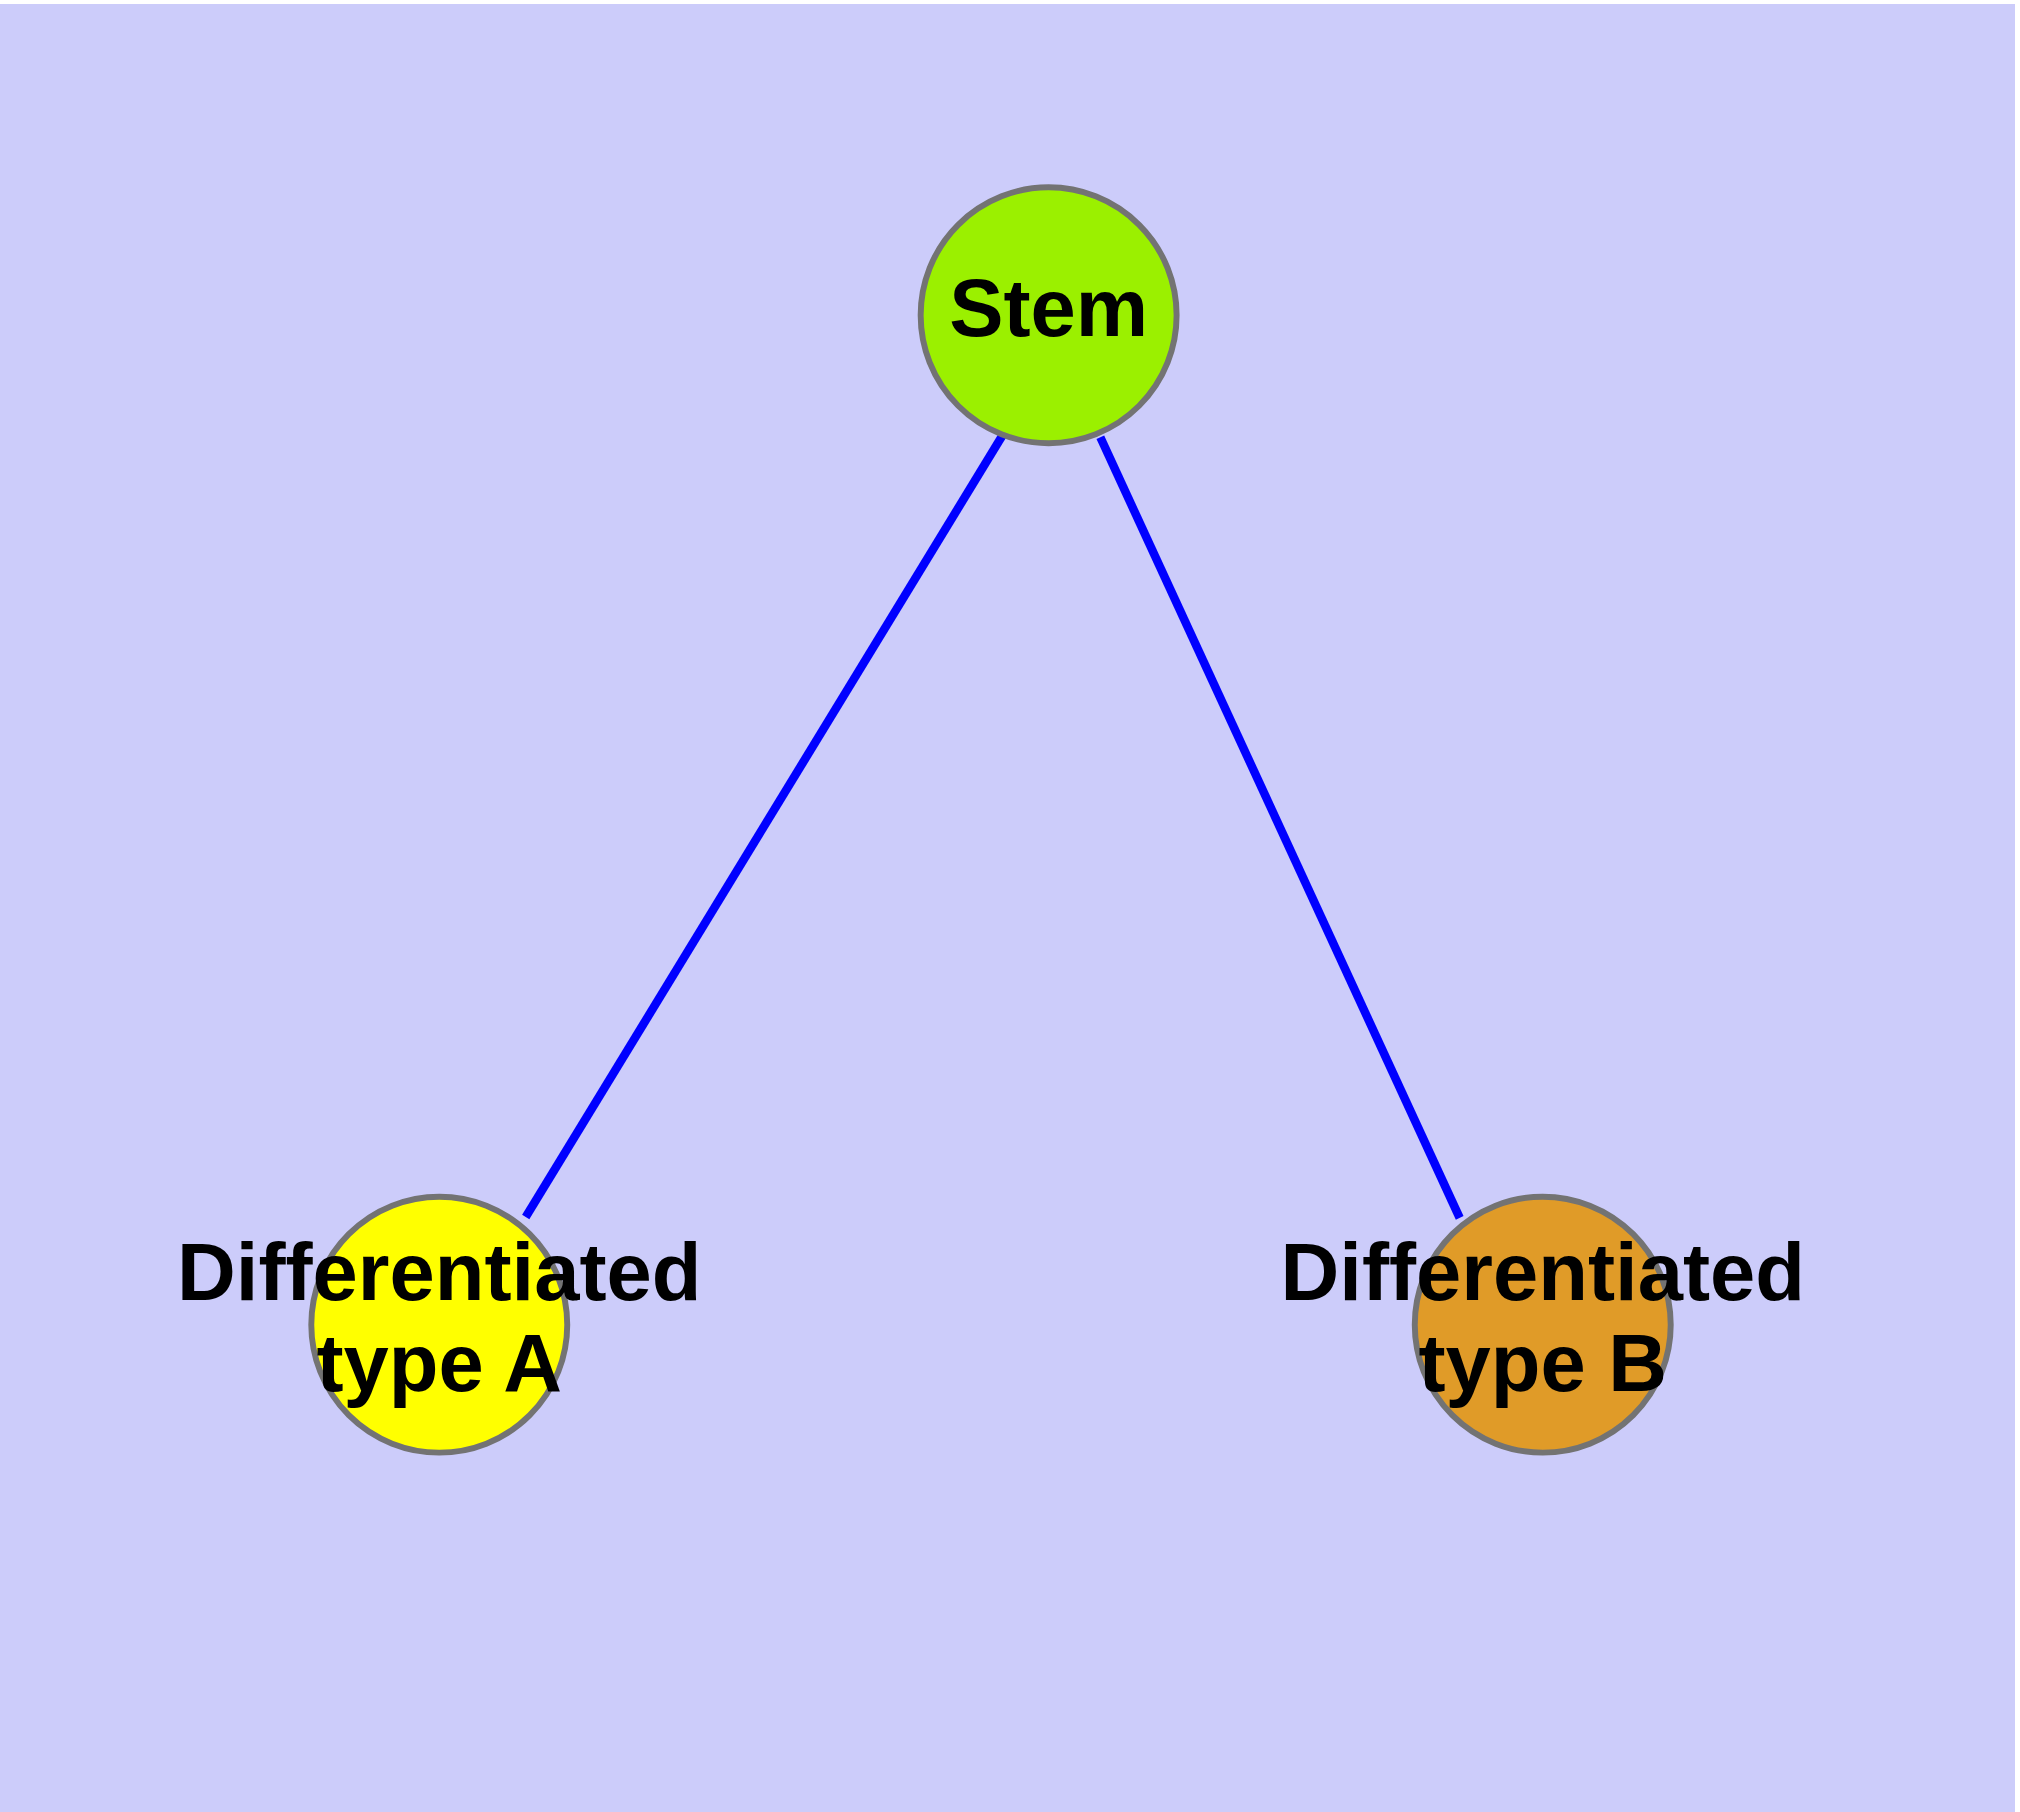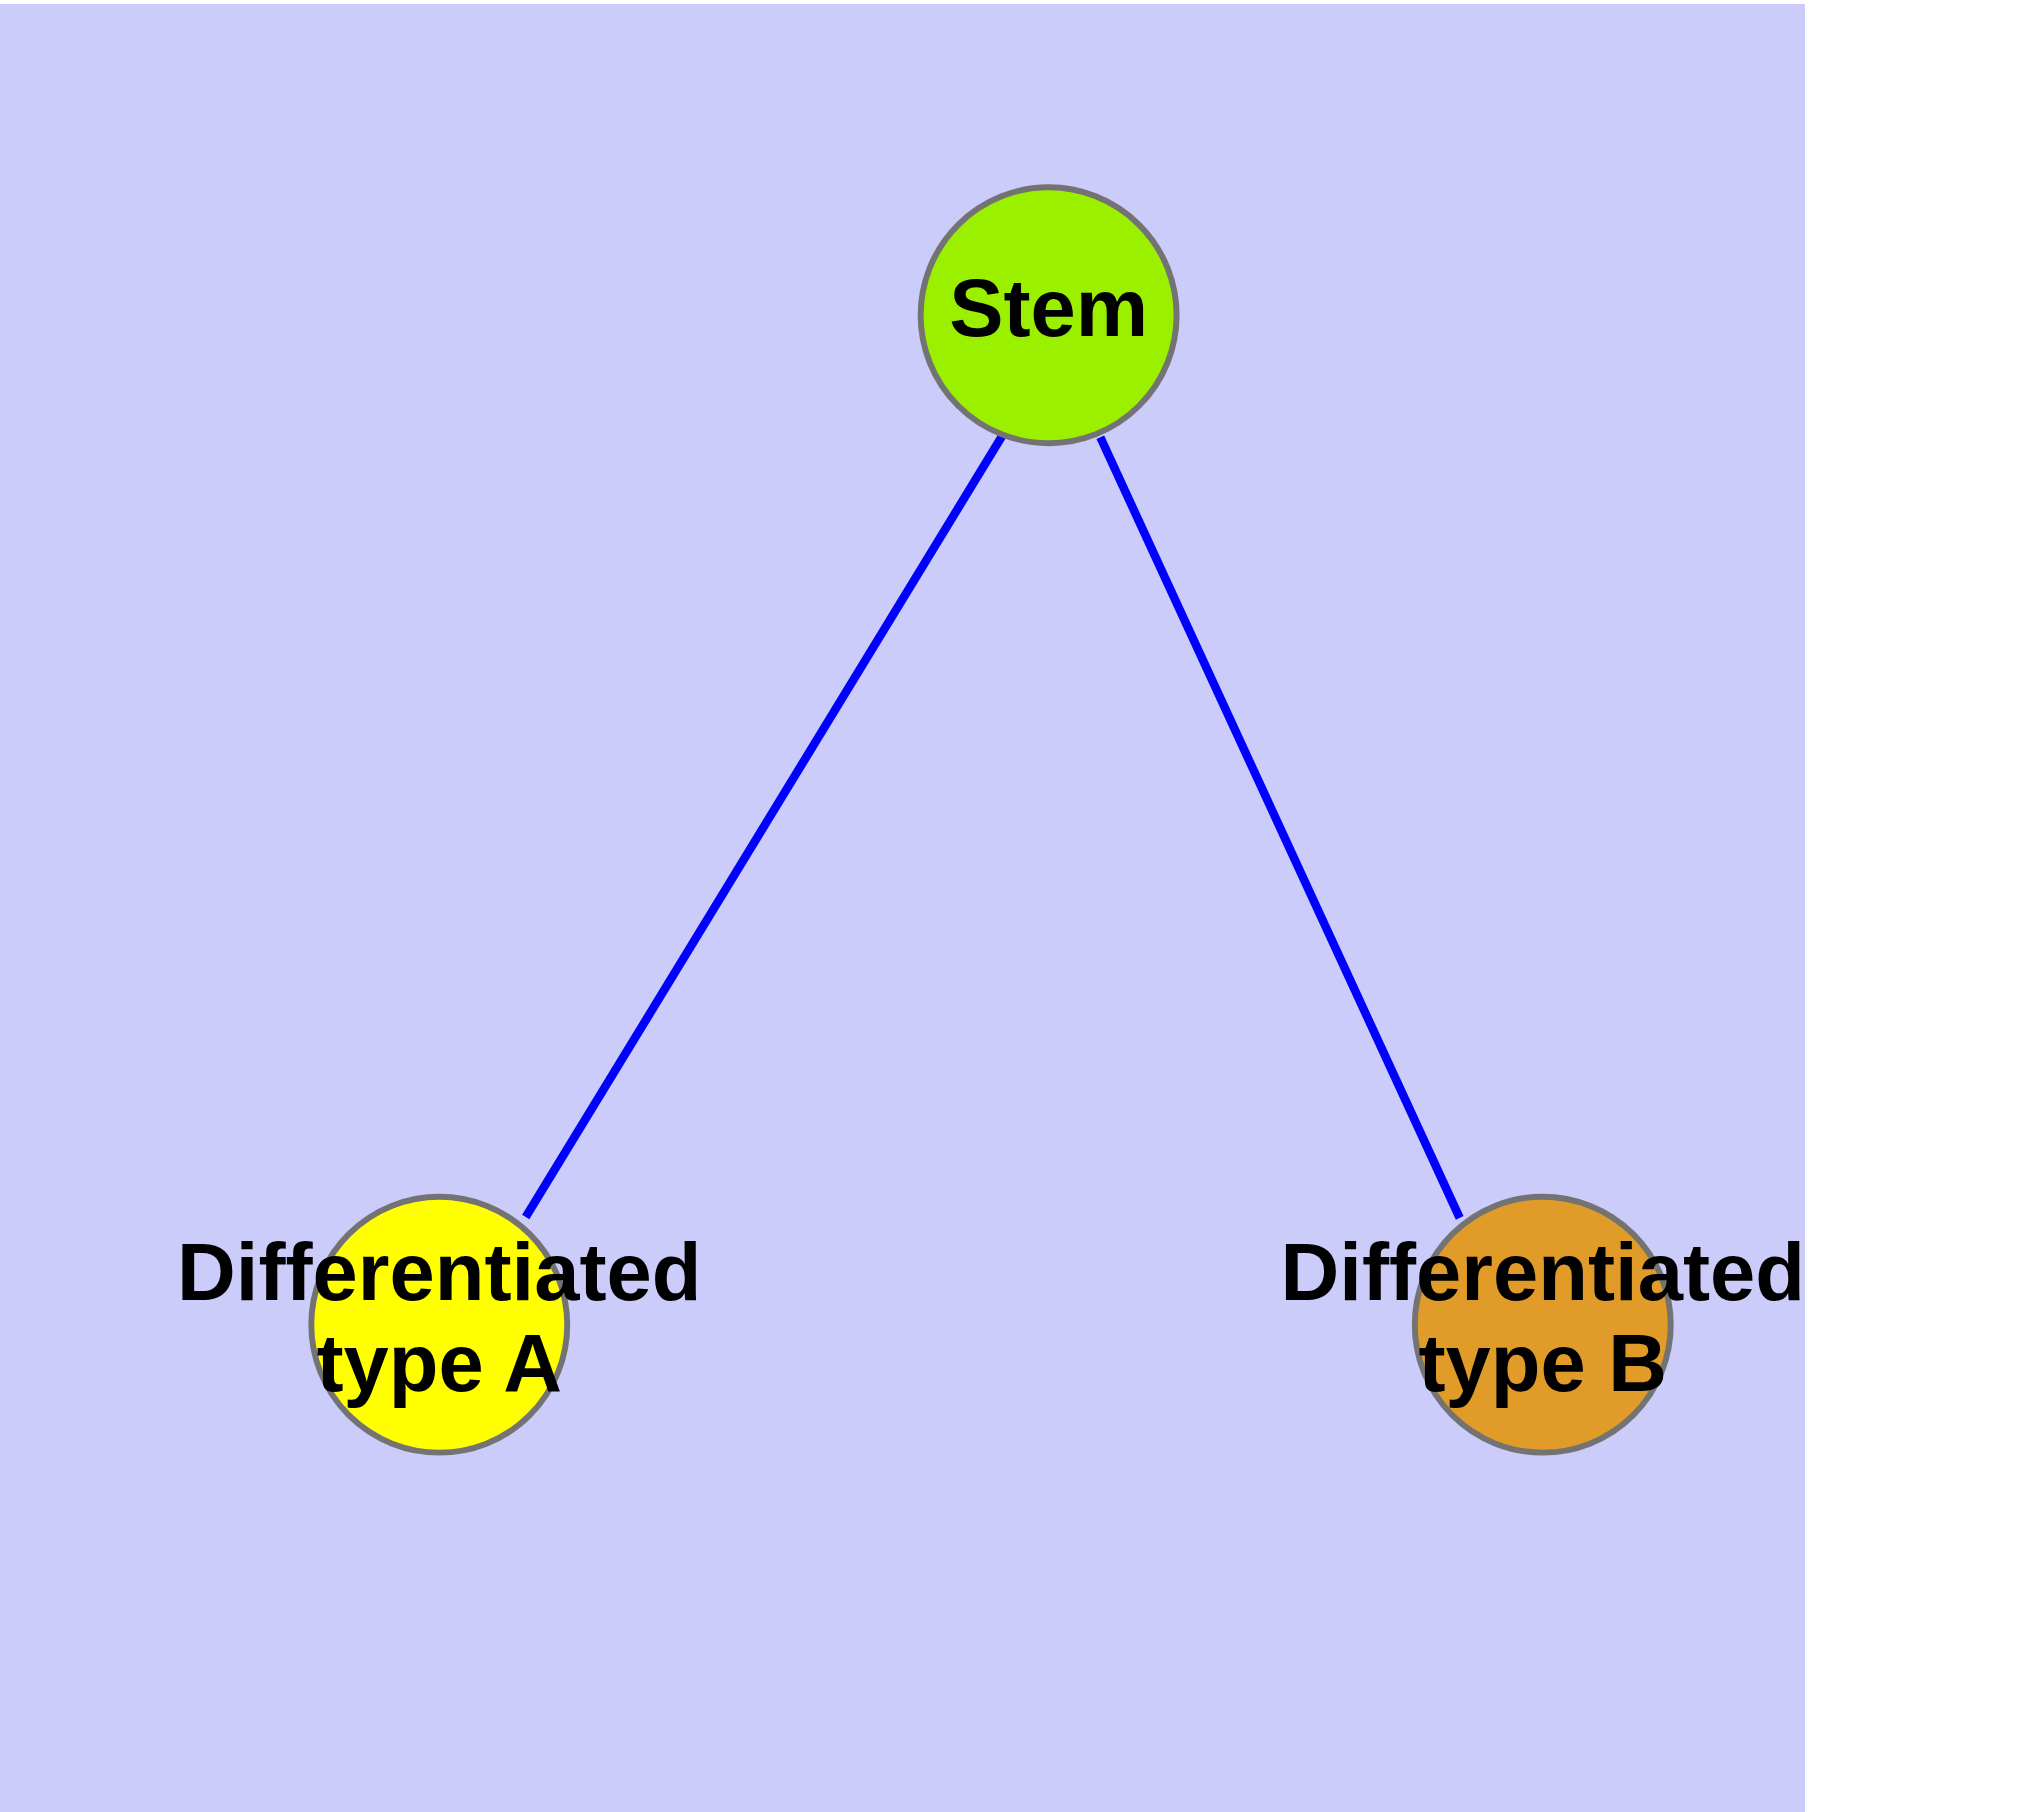--- a/index.html
+++ b/index.html
@@ -3,21 +3,21 @@
 <meta charset="utf-8">
 <title>Cell differentiation graph</title>
 <style>
   html, body {
     margin: 0;
     padding: 0;
     background: #ffffff;
   }
   #canvas {
     position: relative;
-    width: 1805px;
+    width: 2015px;
     height: 1812px;
     overflow: hidden;
     background: #ffffff;
     font-family: "Liberation Sans", "DejaVu Sans", sans-serif;
   }
   #plot-background {
     position: absolute;
     left: 0;
     top: 4.2px;
     width: 2021px;

